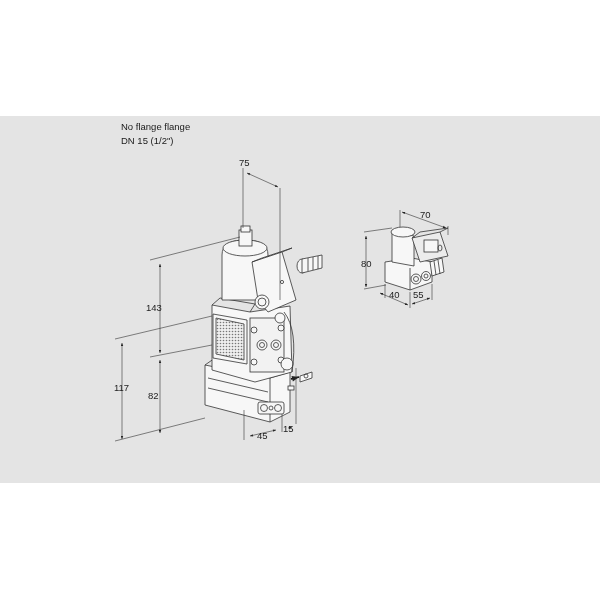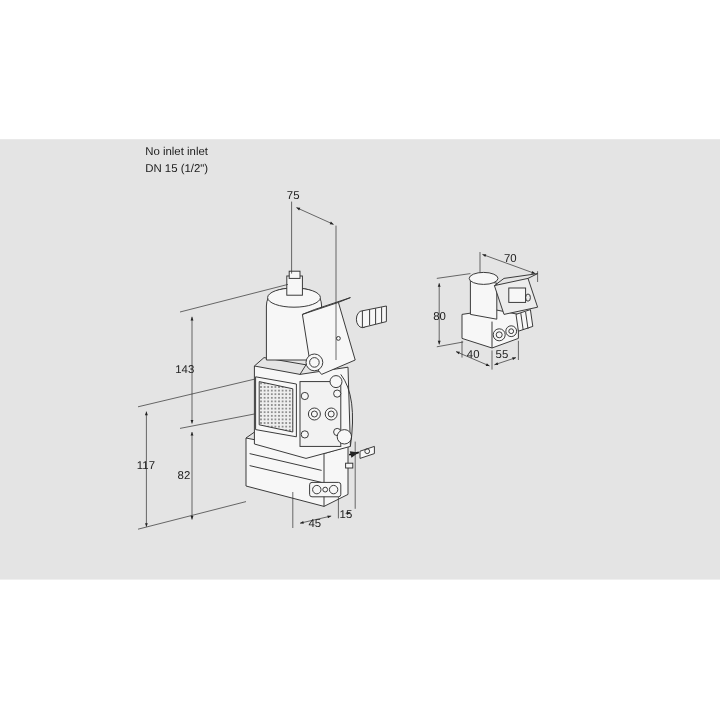--- a/index.html
+++ b/index.html
@@ -8,21 +8,21 @@
   .caption { position: absolute; left: 121px; font-size: 9.5px; color: #1a1a1a; line-height: 12px; }
   .caption.l1 { top: 121px; }
   .caption.l2 { top: 135px; }
   svg { position: absolute; left: 0; top: 0; }
   .dim { font-family: "Liberation Sans", sans-serif; font-size: 9.5px; fill: #222; }
 </style>
 </head>
 <body>
 
 <div class="band"></div>
-<div class="caption l1">No inlet inlet</div>
+<div class="caption l1">No flange flange</div>
 <div class="caption l2">DN 15 (1/2")</div>
 
 <svg width="600" height="600" viewBox="0 0 600 600">
   <defs>
     <marker id="arr" viewBox="0 0 10 10" refX="10" refY="5" markerWidth="7" markerHeight="5" orient="auto-start-reverse">
       <path d="M0,1 L10,5 L0,9 z" fill="#222"></path>
     </marker>
     <pattern id="mesh" width="3" height="3" patternUnits="userSpaceOnUse">
       <rect width="3" height="3" fill="#eeeeee"></rect>
       <circle cx="1.5" cy="1.5" r="0.8" fill="#777"></circle>

